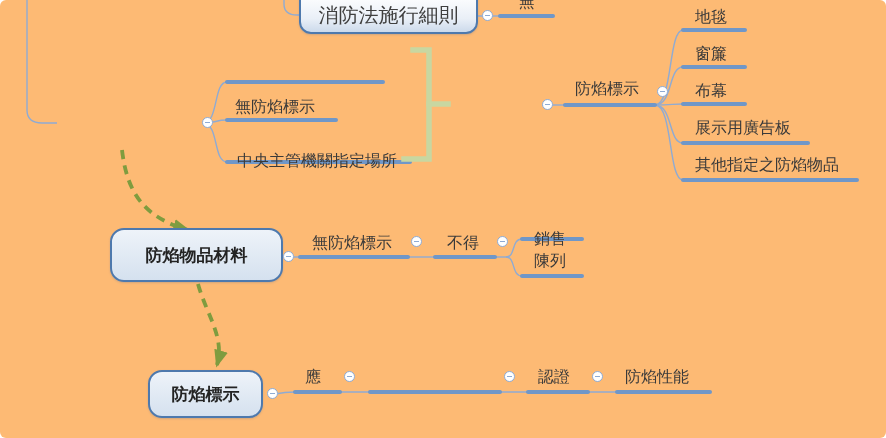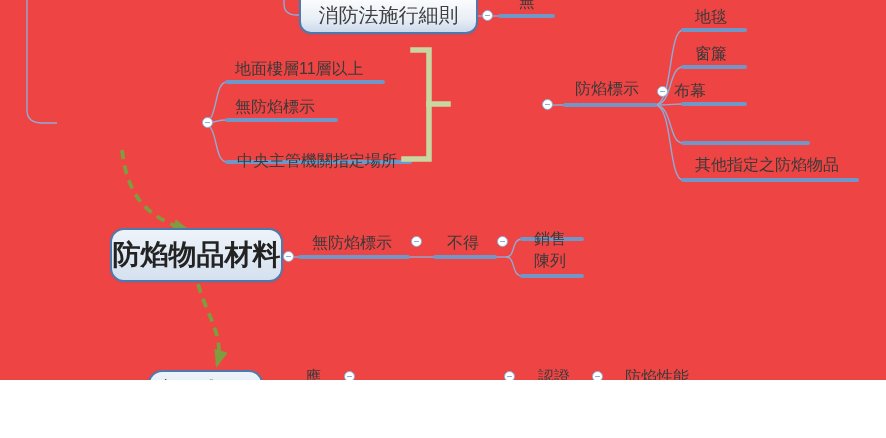--- a/index.html
+++ b/index.html
@@ -1,34 +1,34 @@
 <!DOCTYPE html>
 <html><head>
 <meta charset="utf-8">
 <style>
   html,body{margin:0;padding:0;background:#fff;}
   #canvas{
-    position:relative;width:886px;height:380px;overflow:hidden;background:#ef4444;
-    font-family:"Liberation Sans","DejaVu Sans",sans-serif;color:#3c3c3c;
+    position:relative;width:886px;height:438px;overflow:hidden;background:#fdba74;
+    font-family:"Liberation Sans","DejaVu Sans",sans-serif;color:#3c3c3c;border-radius:6px;
   }
   #lines{position:absolute;left:0;top:0;width:886px;height:438px;}
   .topic{
     position:absolute;white-space:nowrap;font-size:16px;line-height:18px;color:#3a3a3a;
   }
   .box{
     position:absolute;display:flex;align-items:center;justify-content:center;
     border:2.5px solid #4e79ad;box-sizing:border-box;white-space:nowrap;
   }
   .box-light{
     border-radius:12px;font-size:20px;color:#3f3f3f;
     background:linear-gradient(180deg,#ffffff 15%,#e9eff7 70%,#ccdaeb 100%);
     box-shadow:0 1px 2px rgba(80,110,160,.25);
   }
   .box-bold{
-    border-radius:14px;font-weight:bold;font-size:28px;color:#232323;
+    border-radius:14px;font-weight:bold;font-size:17px;color:#232323;
     background:linear-gradient(180deg,#eef3f9 0%,#d5e1ef 100%);
     box-shadow:0 1px 2px rgba(80,110,160,.25);
   }
   .box-olive{
     border-radius:10px;border:2px solid #6d8737;background:#77933c;
     font-size:16px;font-style:italic;color:#f7f9ef;
   }
   .collapse{
     position:absolute;width:11px;height:11px;border-radius:50%;
     border:1px solid #8fabd3;background:#fff;box-sizing:border-box;
@@ -110,29 +110,29 @@
   <div class="box box-light" style="left:299px;top:-14px;width:179px;height:48px;padding-top:10px;">消防法施行細則</div>
 
 
 
   <div class="box box-bold" style="left:110px;top:228px;width:173px;height:54px;">防焰物品材料</div>
 
   <div class="box box-bold" style="left:148px;top:370px;width:115px;height:48px;">防焰標示</div>
 
   <div class="topic" style="left:500px;top:-7px;width:53px;text-align:center;">無</div>
 
-  <div class="topic" style="left:235px;top:60px;">地面樓層11層以上</div>
   <div class="topic" style="left:235px;top:98px;">無防焰標示</div>
   <div class="topic" style="left:237px;top:140px;margin-top:12px;">中央主管機關指定場所</div>
 
   <div class="topic" style="left:575px;top:80px;">防焰標示</div>
 
   <div class="topic" style="left:695px;top:8px;">地毯</div>
   <div class="topic" style="left:695px;top:45px;">窗簾</div>
-  <div class="topic" style="left:674px;top:82px;">布幕</div>
+  <div class="topic" style="left:695px;top:82px;">布幕</div>
+  <div class="topic" style="left:695px;top:119px;">展示用廣告板</div>
   <div class="topic" style="left:695px;top:156px;text-align:right;">其他指定之防焰物品</div>
 
   <div class="topic" style="left:312px;top:234px;">無防焰標示</div>
   <div class="topic" style="left:447px;top:234px;">不得</div>
   <div class="topic" style="left:534px;top:215px;margin-top:15px;">銷售</div>
   <div class="topic" style="left:534px;top:252px;">陳列</div>
 
   <div class="topic" style="left:305px;top:368px;">應</div>
   <div class="topic" style="left:538px;top:368px;">認證</div>
   <div class="topic" style="left:625px;top:368px;">防焰性能</div>

